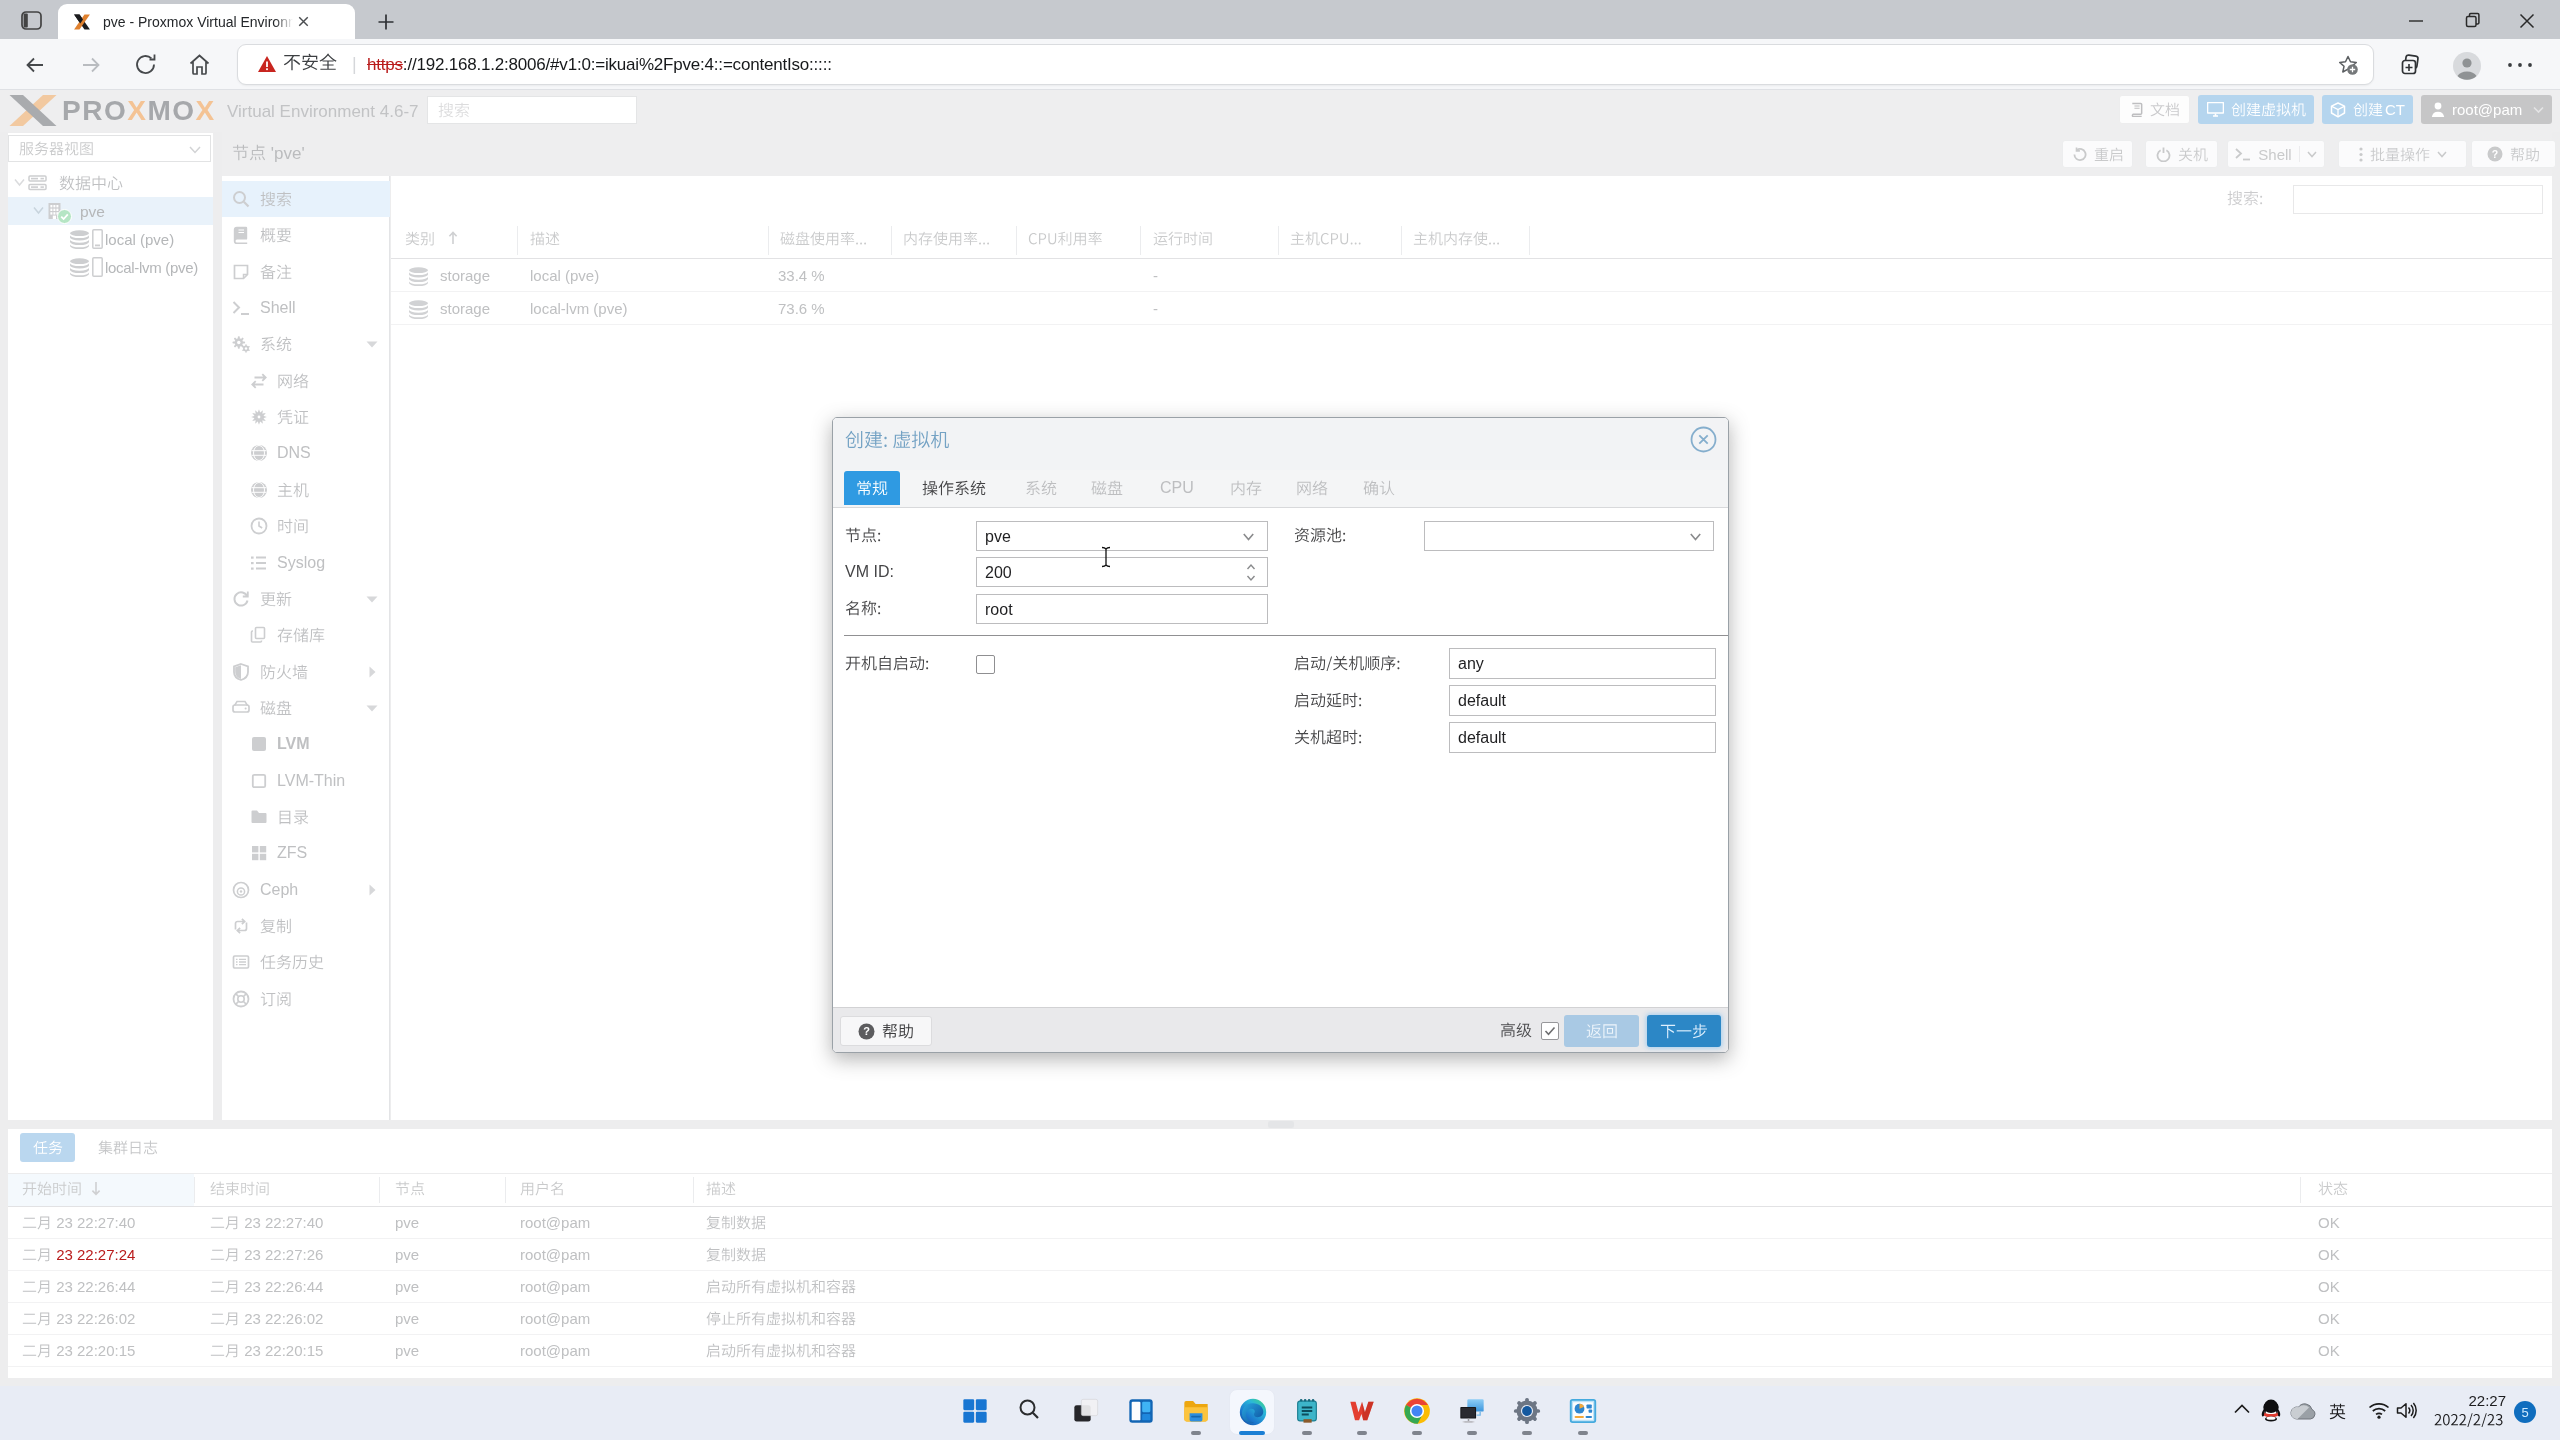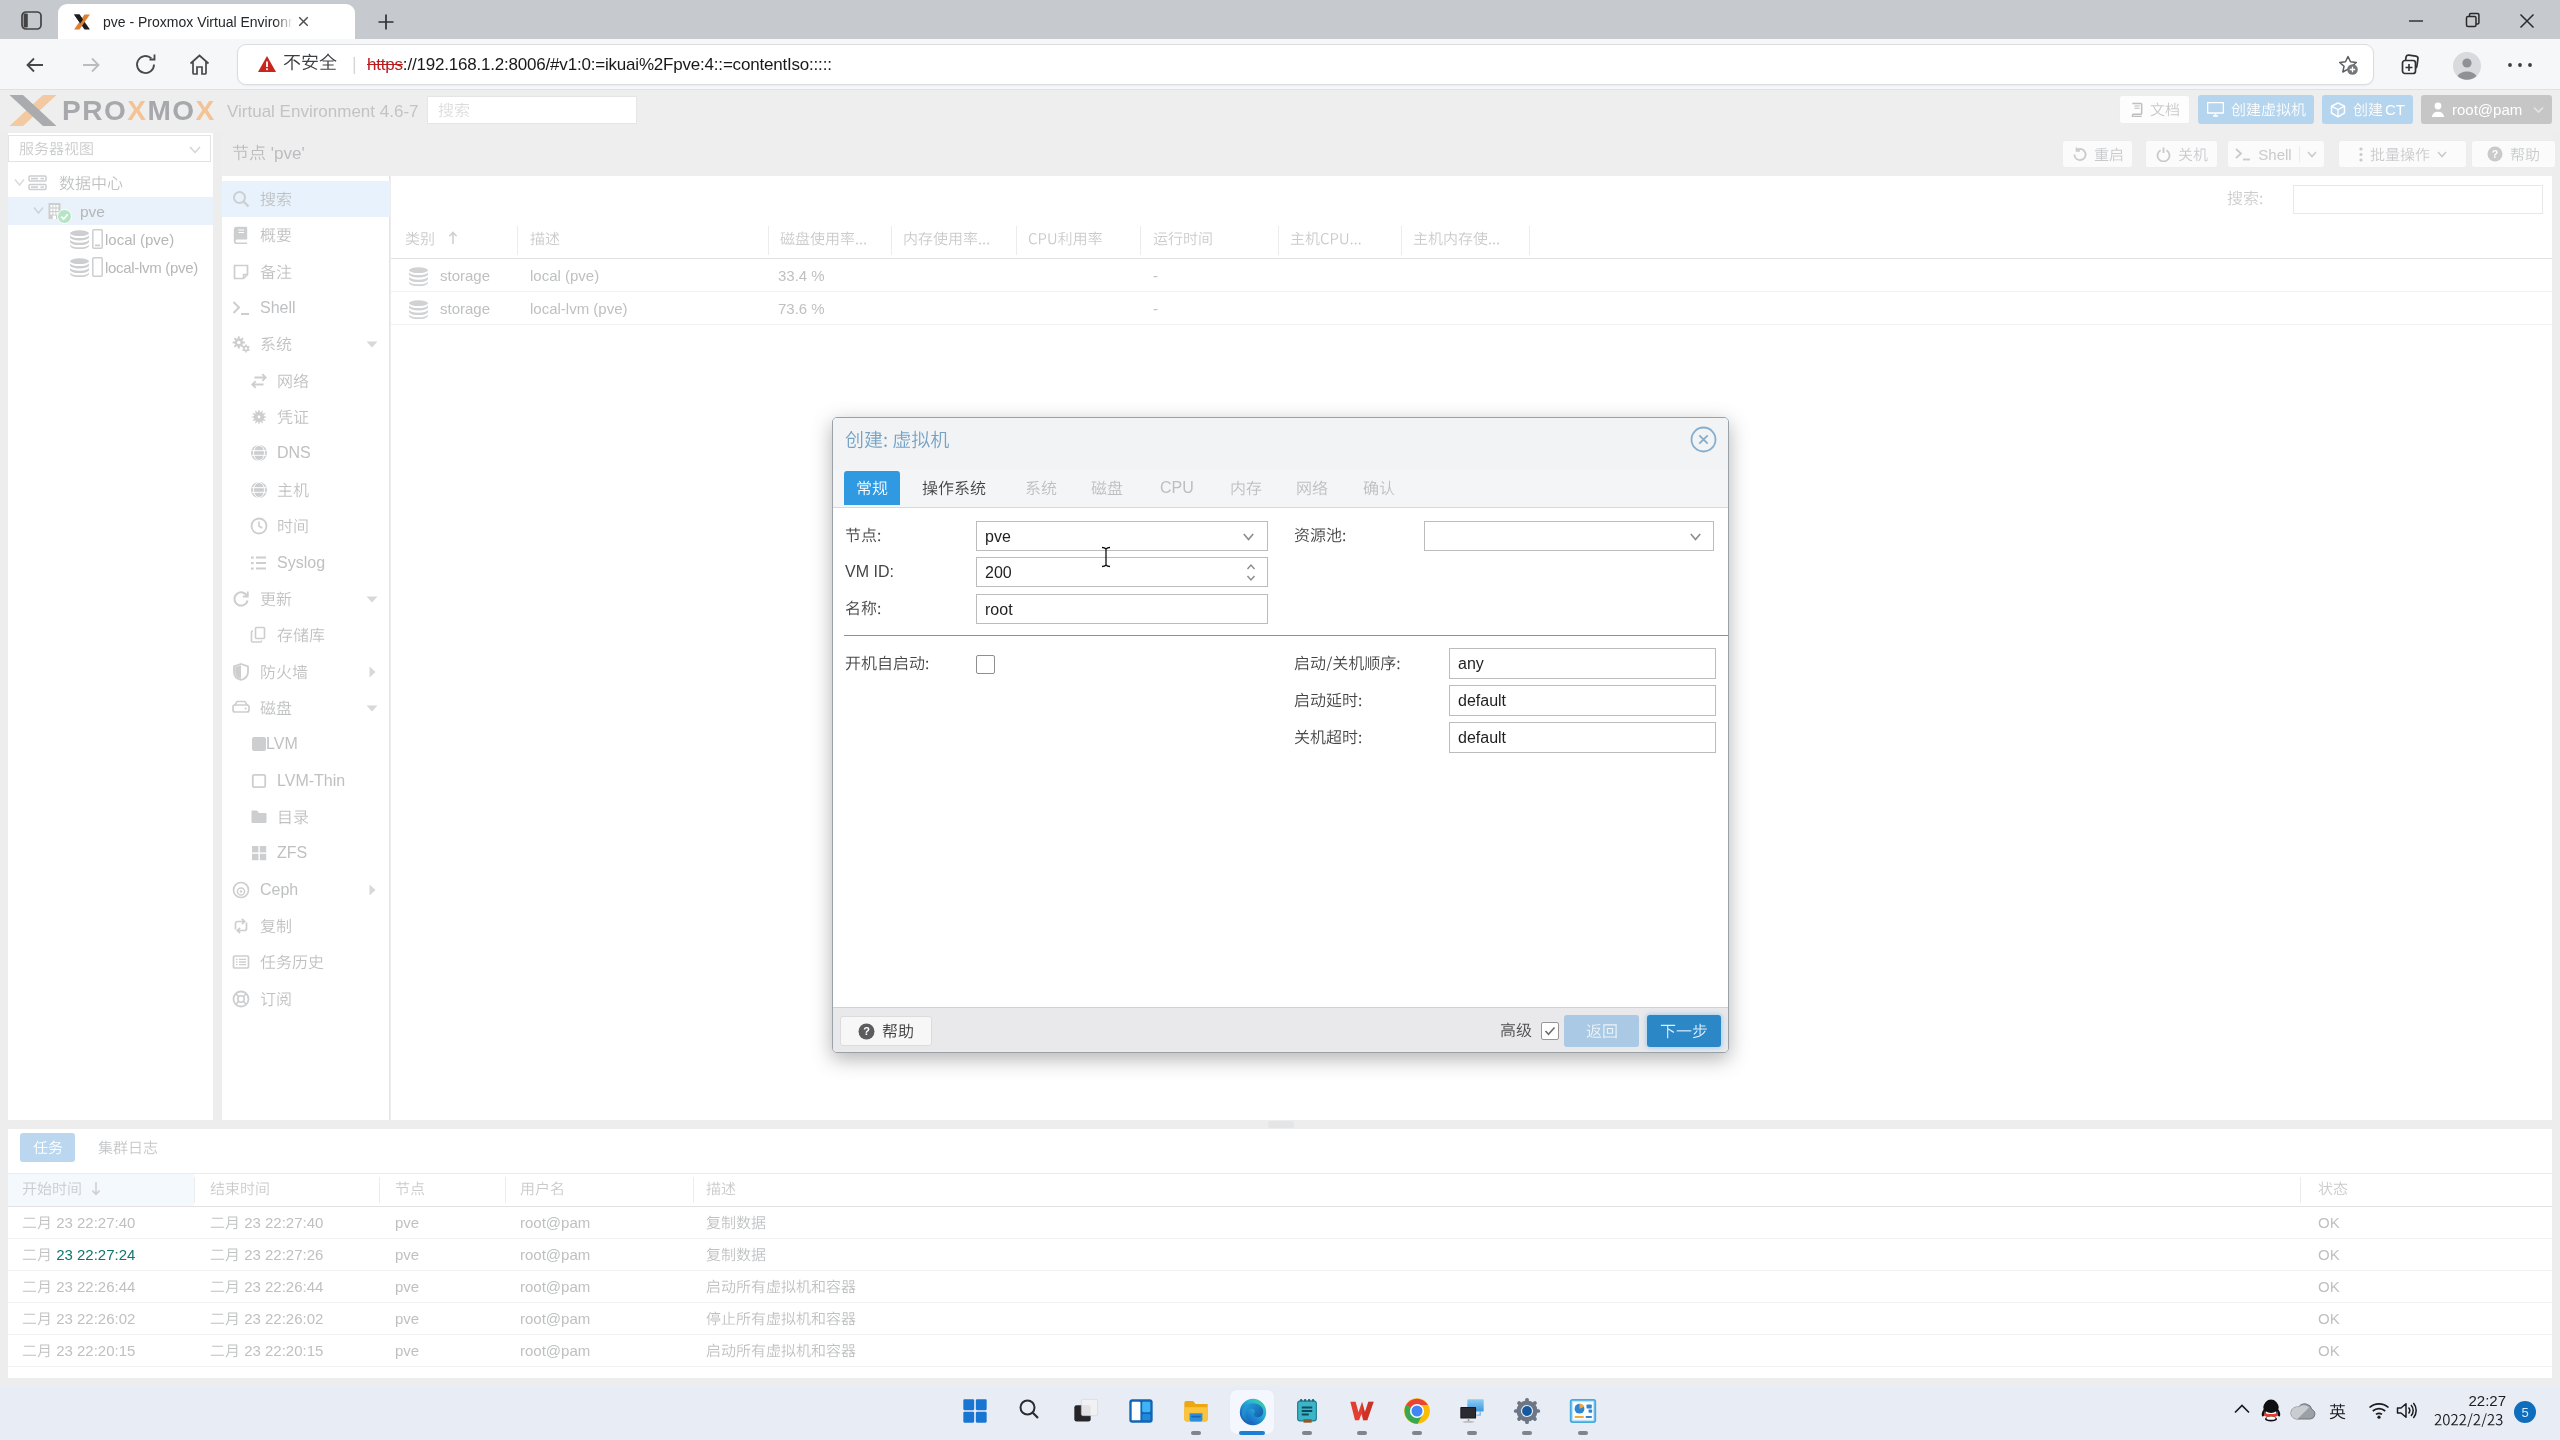--- a/index.html
+++ b/index.html
@@ -582,21 +582,21 @@
 <div style="left:366px;top:705px;width:12px;height:7px;">
     <svg width="12" height="7" viewBox="0 0 12 7">
       <path d="M0.5 0.5 h11 L6 6.5 Z" fill="#d7d8da"></path>
     </svg>
   </div>
 <div style="left:250px;top:735px;width:18px;height:18px;">
     <svg width="18" height="18" viewBox="0 0 18 18">
       <rect x="2" y="2" width="14" height="14" rx="2" fill="#cdced0"></rect>
     </svg>
   </div>
-<div style="left:266px;top:735px;width:100px;height:18px;font-size:16px;line-height:18px;color:#bfc0c2;">LVM</div>
+<div style="left:277px;top:735px;width:100px;height:18px;font-size:16px;line-height:18px;color:#bfc0c2;font-weight:bold;">LVM</div>
 <div style="left:250px;top:772px;width:18px;height:18px;">
     <svg width="18" height="18" viewBox="0 0 18 18">
       <rect x="2.8" y="2.8" width="12.4" height="12.4" rx="1.5" fill="none" stroke="#cdced0" stroke-width="1.8"></rect>
     </svg>
   </div>
 <div style="left:277px;top:772px;width:100px;height:18px;font-size:16px;line-height:18px;color:#bfc0c2;">LVM-Thin</div>
 <div style="left:250px;top:808px;width:18px;height:18px;">
     <svg width="18" height="18" viewBox="0 0 18 18">
       <path d="M1.5 3.5 a1 1 0 0 1 1-1 H7 l2 2.4 h6.5 a1 1 0 0 1 1 1 V14 a1 1 0 0 1-1 1 h-13 a1 1 0 0 1-1-1 Z" fill="#cdced0"></path>
     </svg>
@@ -878,21 +878,21 @@
       <use href="#g59" x="1000"></use>
       <use href="#g17" x="2000"></use>
       <use href="#g18" x="3000"></use>
     </svg>
   </div>
 <div style="left:2318px;top:1215px;width:30px;height:16px;font-size:15px;color:#bfc0c2;line-height:16px;">OK</div>
 <div style="left:8px;top:1239px;width:2544px;height:32px;background:#fff;border-bottom:1px solid #f2f2f3;"></div>
 <div style="left:22px;top:1245px;width:160px;height:20px;line-height:20px;"><span style="white-space:nowrap;"><span style="display:inline-block;vertical-align:-1.8px;"><svg width="30.0" height="15" viewBox="0 0 2000 1000" fill="#bfc0c2">
           <use href="#g92" x="0"></use>
           <use href="#g93" x="1000"></use>
-        </svg></span><span style="font-size:15px;color:#0f766e;white-space:pre;"> 23 22:27:24</span></span></div>
+        </svg></span><span style="font-size:15px;color:#b91c1c;white-space:pre;"> 23 22:27:24</span></span></div>
 <div style="left:210px;top:1245px;width:160px;height:20px;line-height:20px;"><span style="white-space:nowrap;"><span style="display:inline-block;vertical-align:-1.8px;"><svg width="30.0" height="15" viewBox="0 0 2000 1000" fill="#bfc0c2">
           <use href="#g92" x="0"></use>
           <use href="#g93" x="1000"></use>
         </svg></span><span style="font-size:15px;color:#bfc0c2;white-space:pre;"> 23 22:27:26</span></span></div>
 <div style="left:395px;top:1247px;width:40px;height:16px;font-size:15px;color:#bfc0c2;line-height:16px;">pve</div>
 <div style="left:520px;top:1247px;width:90px;height:16px;font-size:15px;color:#bfc0c2;line-height:16px;">root@pam</div>
 <div style="left:706px;top:1247px;width:64.0px;height:16px;">
     <svg width="60.0" height="15" viewBox="0 0 4000 1000" fill="#bfc0c2">
       <use href="#g58" x="0"></use>
       <use href="#g59" x="1000"></use>

